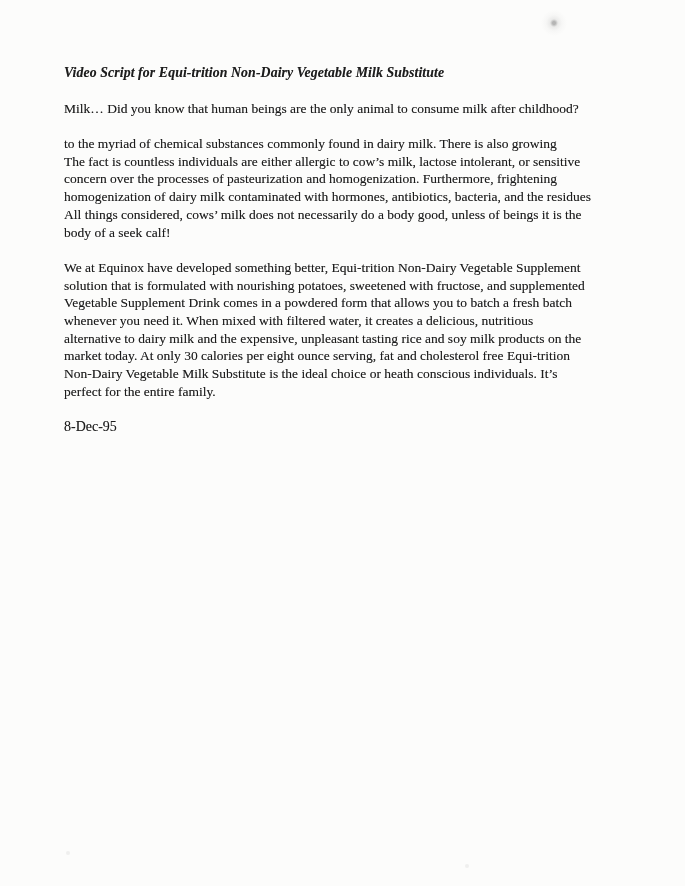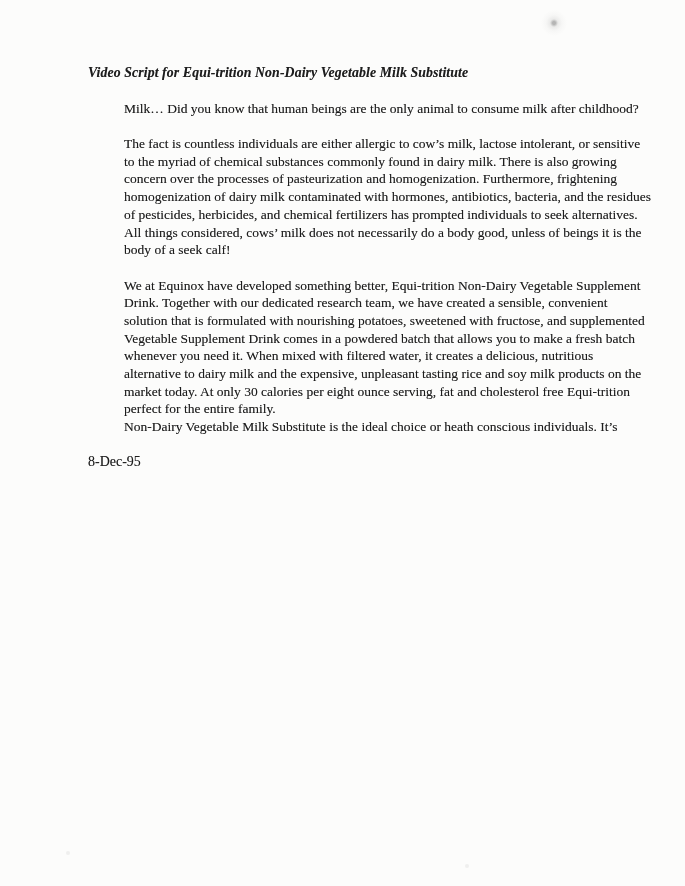--- a/index.html
+++ b/index.html
@@ -16,41 +16,40 @@
     position: relative;
     width: 685px;
     height: 886px;
     background: #fcfcfb;
     overflow: hidden;
     font-family: "Liberation Serif", "DejaVu Serif", serif;
     color: #1d1d1d;
   }
   .doc {
     position: absolute;
-    left: 88px;
+    left: 64px;
     top: 64px;
     width: 552px;
     text-shadow: 0 0 0.6px rgba(35,35,35,0.45); 
   }
   .title {
     font-weight: 700;
     font-style: italic;
     font-size: 13.8px;
     line-height: 18px;
     letter-spacing: 0.1px;
   }
   .para {
     margin-top: 17.7px;
     font-size: 13.5px;
   }
   .para .line {
     height: 17.7px;
     line-height: 17.7px;
     white-space: nowrap;
-    margin-left: 36px;
   }
   .date {
     margin-top: 17.7px;
     font-size: 14px;
     line-height: 17.7px;
   }
   .smudge {
     position: absolute;
     left: 540px;
     top: 9px;
@@ -85,37 +84,35 @@
 
   <div class="doc">
 
     <div class="title">Video Script for Equi-trition Non-Dairy Vegetable Milk Substitute</div>
 
     <div class="para">
         <div class="line">Milk… Did you know that human beings are the only animal to consume milk after childhood?</div>
       </div>
 
     <div class="para">
+        <div class="line">to the myriad of chemical substances commonly found in dairy milk. There is also growing</div>
         <div class="line">The fact is countless individuals are either allergic to cow’s milk, lactose intolerant, or sensitive</div>
-        <div class="line">to the myriad of chemical substances commonly found in dairy milk. There is also growing</div>
         <div class="line">concern over the processes of pasteurization and homogenization. Furthermore, frightening</div>
         <div class="line">homogenization of dairy milk contaminated with hormones, antibiotics, bacteria, and the residues</div>
-        <div class="line">of pesticides, herbicides, and chemical fertilizers has prompted individuals to seek alternatives.</div>
         <div class="line">All things considered, cows’ milk does not necessarily do a body good, unless of beings it is the</div>
         <div class="line">body of a seek calf!</div>
       </div>
 
     <div class="para">
         <div class="line">We at Equinox have developed something better, Equi-trition Non-Dairy Vegetable Supplement</div>
-        <div class="line">Drink. Together with our dedicated research team, we have created a sensible, convenient</div>
         <div class="line">solution that is formulated with nourishing potatoes, sweetened with fructose, and supplemented</div>
-        <div class="line">Vegetable Supplement Drink comes in a powdered batch that allows you to make a fresh batch</div>
+        <div class="line">Vegetable Supplement Drink comes in a powdered form that allows you to batch a fresh batch</div>
         <div class="line">whenever you need it. When mixed with filtered water, it creates a delicious, nutritious</div>
         <div class="line">alternative to dairy milk and the expensive, unpleasant tasting rice and soy milk products on the</div>
         <div class="line">market today. At only 30 calories per eight ounce serving, fat and cholesterol free Equi-trition</div>
+        <div class="line">Non-Dairy Vegetable Milk Substitute is the ideal choice or heath conscious individuals. It’s</div>
         <div class="line">perfect for the entire family.</div>
-        <div class="line">Non-Dairy Vegetable Milk Substitute is the ideal choice or heath conscious individuals. It’s</div>
       </div>
 
     <div class="date">8-Dec-95</div>
 
   </div>
 </div>
 
 </body></html>

